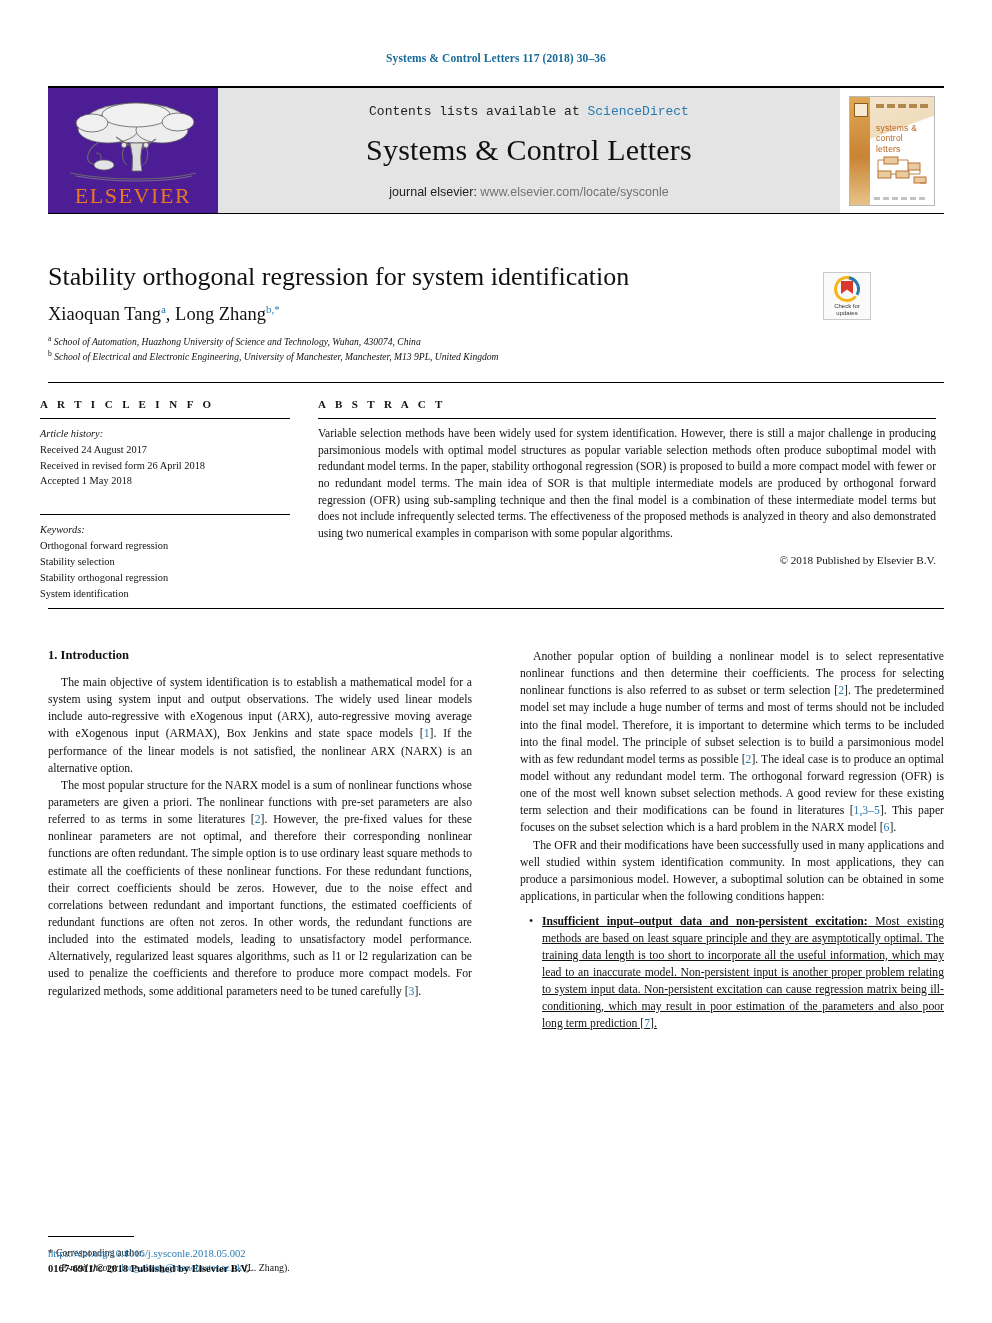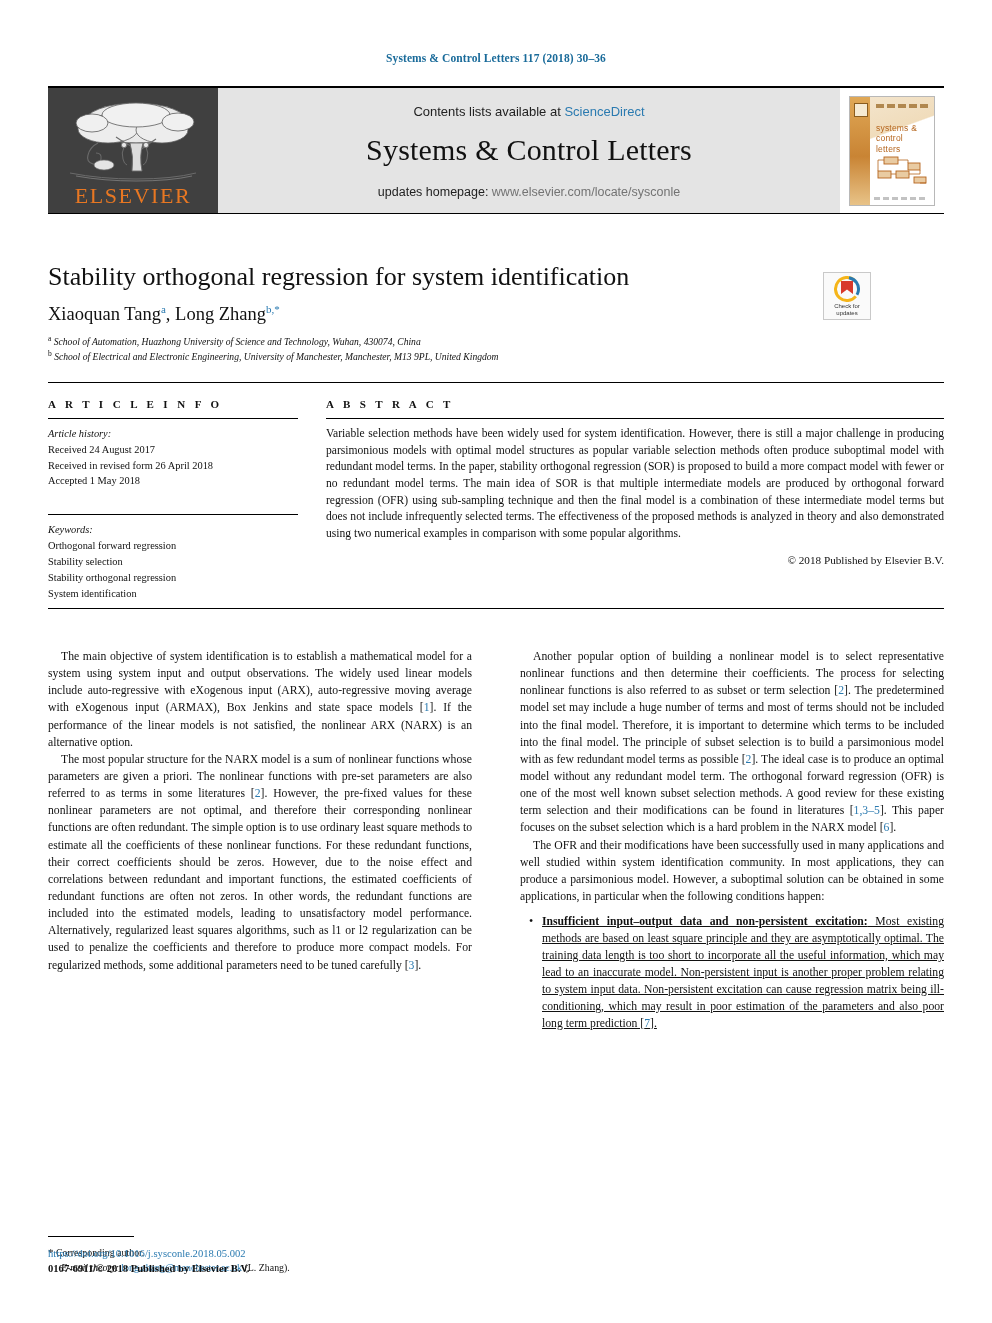--- a/index.html
+++ b/index.html
@@ -25,36 +25,36 @@
   }
 
   
   .masthead {
     position:absolute; left:48px; top:86px; width:896px; height:128px;
     border-top:2.5px solid #000;
     border-bottom:1px solid #000;
     display:flex; align-items:stretch;
   }
   .mh-logo {
-    width:170px; flex:0 0 170px; background:#404040;
+    width:170px; flex:0 0 170px; background:#4c1d95;
     display:flex; flex-direction:column; align-items:center; justify-content:flex-end;
     padding-bottom:4px;
   }
   .tree-wrap { width:150px; height:88px; margin-top:4px; }
   .elsevier-word {
     font-family:"Liberation Serif", serif;
     font-size:22px; color:#E87722; letter-spacing:1.6px;
     line-height:1; padding-bottom:2px;
   }
   .mh-center {
     flex:1; background:#e4e4e4;
     display:flex; flex-direction:column; align-items:center; justify-content:center;
     padding:8px 0 6px 0;
   }
-  .mh-contents { font-family:Liberation Sans, sans-serif; font-size:13px; color:#222; }
+  .mh-contents { font-family:Liberation Mono, monospace; font-size:13px; color:#222; }
   .mh-contents .sd { color:#2a7ab0; }
   .mh-jtitle {
     font-family:"Liberation Serif", serif;
     font-size:30px; color:#111; margin:14px 0 18px 0; letter-spacing:.2px;
   }
   .mh-home { font-family:"Liberation Sans", sans-serif; font-size:12.5px; color:#222; }
   .mh-home .url { color:#737373; }
   .mh-cover {
     width:104px; flex:0 0 104px; background:#fff;
     display:flex; align-items:center; justify-content:center;
@@ -112,21 +112,21 @@
     width:48px; height:48px; border:1px solid #c9c9c9; background:#fafafa;
     display:flex; flex-direction:column; align-items:center; justify-content:center;
   }
   .cm-text {
     font-family:"Liberation Sans", sans-serif; font-size:6px; line-height:1.15;
     text-align:center; color:#333; margin-top:1px;
   }
 
   
   .rule-top { position:absolute; left:48px; top:382px; width:896px; border-top:1px solid #000; }
-  .infocols { position:absolute; left:48px; top:398px; width:896px; display:flex; }
+  .infocols { position:absolute; left:40px; top:398px; width:896px; display:flex; }
   .col-info { width:250px; flex:0 0 250px; }
   .col-gap  { width:28px; flex:0 0 28px; }
   .col-abs  { flex:1; }
 
   .sechead {
     font-family:"Liberation Serif", serif;
     font-size:11px; font-weight:bold; letter-spacing:3.4px; color:#111;
   }
   .hr-thin { border-top:1.6px solid #000; margin:8px 0 7px 0; }
   .ital { font-style:italic; }
@@ -241,21 +241,21 @@
       </div>
       <div class="elsevier-word">ELSEVIER</div>
     </div>
 
     <div class="mh-center">
       <div class="mh-contents">
         <span>Contents lists available at </span><span class="sd">ScienceDirect</span>
       </div>
       <div class="mh-jtitle">Systems &amp; Control Letters</div>
       <div class="mh-home">
-        <span>updates homepage: </span><span class="url">www.elsevier.com/locate/sysconle</span>
+        <span>journal elsevier: </span><span class="url">www.elsevier.com/locate/sysconle</span>
       </div>
     </div>
 
     <div class="mh-cover">
       <div class="cover-img">
         <div class="cover-band"></div>
         <div class="cover-sq"></div>
         <div class="cover-toptext"></div>
         <div class="cover-title">systems &amp; control letters</div>
         <svg class="cover-diagram" viewBox="0 0 58 34">
@@ -334,20 +334,21 @@
       <div class="hr-thin"></div>
       <div class="abs-body">Variable selection methods have been widely used for system identification. However, there is still a major challenge in producing parsimonious models with optimal model structures as popular variable selection methods often produce suboptimal model with redundant model terms. In the paper, stability orthogonal regression (SOR) is proposed to build a more compact model with fewer or no redundant model terms. The main idea of SOR is that multiple intermediate models are produced by orthogonal forward regression (OFR) using sub-sampling technique and then the final model is a combination of these intermediate model terms but does not include infrequently selected terms. The effectiveness of the proposed methods is analyzed in theory and also demonstrated using two numerical examples in comparison with some popular algorithms.</div>
       <div class="abs-body copyright">© 2018 Published by Elsevier B.V.</div>
     </div>
   </div>
 
   <div class="rule-bottom"></div>
 
   <div class="body-cols">
     <div class="bcol">
+      <h2 class="sec-title">1. Introduction</h2>
       <p class="body">The main objective of system identification is to establish a mathematical model for a system using system input and output observations. The widely used linear models include auto-regressive with eXogenous input (ARX), auto-regressive moving average with eXogenous input (ARMAX), Box Jenkins and state space models [<span class="ref" style="color:#2a7ab0">1</span>]. If the performance of the linear models is not satisfied, the nonlinear ARX (NARX) is an alternative option.</p>
       <p class="body">The most popular structure for the NARX model is a sum of nonlinear functions whose parameters are given a priori. The nonlinear functions with pre-set parameters are also referred to as terms in some literatures [<span class="ref" style="color:#2a7ab0">2</span>]. However, the pre-fixed values for these nonlinear parameters are not optimal, and therefore their corresponding nonlinear functions are often redundant. The simple option is to use ordinary least square methods to estimate all the coefficients of these nonlinear functions. For these redundant functions, their correct coefficients should be zeros. However, due to the noise effect and correlations between redundant and important functions, the estimated coefficients of redundant functions are often not zeros. In other words, the redundant functions are included into the estimated models, leading to unsatisfactory model performance. Alternatively, regularized least squares algorithms, such as l1 or l2 regularization can be used to penalize the coefficients and therefore to produce more compact models. For regularized methods, some additional parameters need to be tuned carefully [<span class="ref" style="color:#2a7ab0">3</span>].</p>
     </div>
 
     <div class="bgap"></div>
 
     <div class="bcol">
       <p class="body">Another popular option of building a nonlinear model is to select representative nonlinear functions and then determine their coefficients. The process for selecting nonlinear functions is also referred to as subset or term selection [<span class="ref" style="color:#2a7ab0">2</span>]. The predetermined model set may include a huge number of terms and most of terms should not be included into the final model. Therefore, it is important to determine which terms to be included into the final model. The principle of subset selection is to build a parsimonious model with as few redundant model terms as possible [<span class="ref" style="color:#2a7ab0">2</span>]. The ideal case is to produce an optimal model without any redundant model term. The orthogonal forward regression (OFR) is one of the most well known subset selection methods. A good review for these existing term selection and their modifications can be found in literatures [<span class="ref" style="color:#2a7ab0">1,3–5</span>]. This paper focuses on the subset selection which is a hard problem in the NARX model [<span class="ref" style="color:#2a7ab0">6</span>].</p>
       <p class="body">The OFR and their modifications have been successfully used in many applications and well studied within system identification community. In most applications, they can produce a parsimonious model. However, a suboptimal solution can be obtained in some applications, in particular when the following conditions happen:</p>
       <ul class="bullets">

